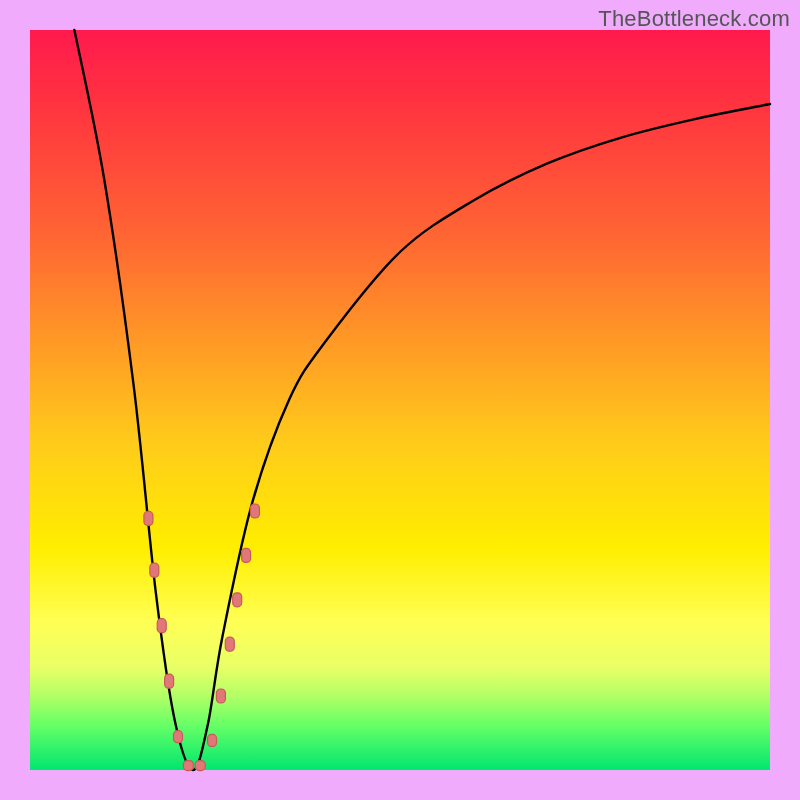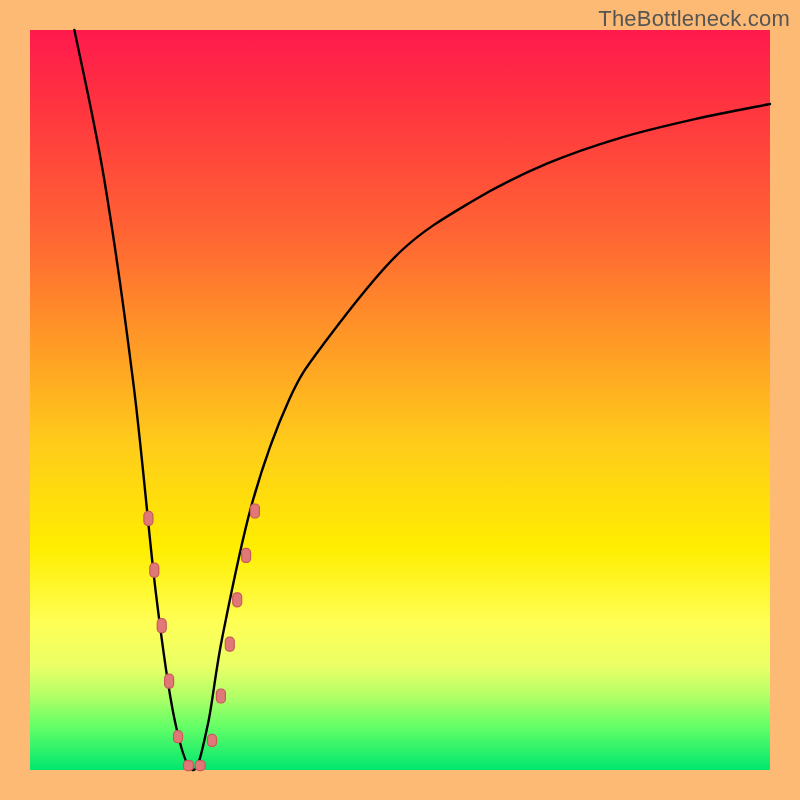--- a/index.html
+++ b/index.html
@@ -7,21 +7,21 @@
     padding: 0;
     width: 800px;
     height: 800px;
     overflow: hidden;
     font-family: Arial, Helvetica, sans-serif;
   }
   .frame {
     position: relative;
     width: 800px;
     height: 800px;
-    background: #fdba74;
+    background: #f0abfc;
   }
   .plot-area {
     position: absolute;
     left: 30px;
     top: 30px;
     width: 740px;
     height: 740px;
     background: linear-gradient(
       to bottom,
       #ff1a4d 0%,

